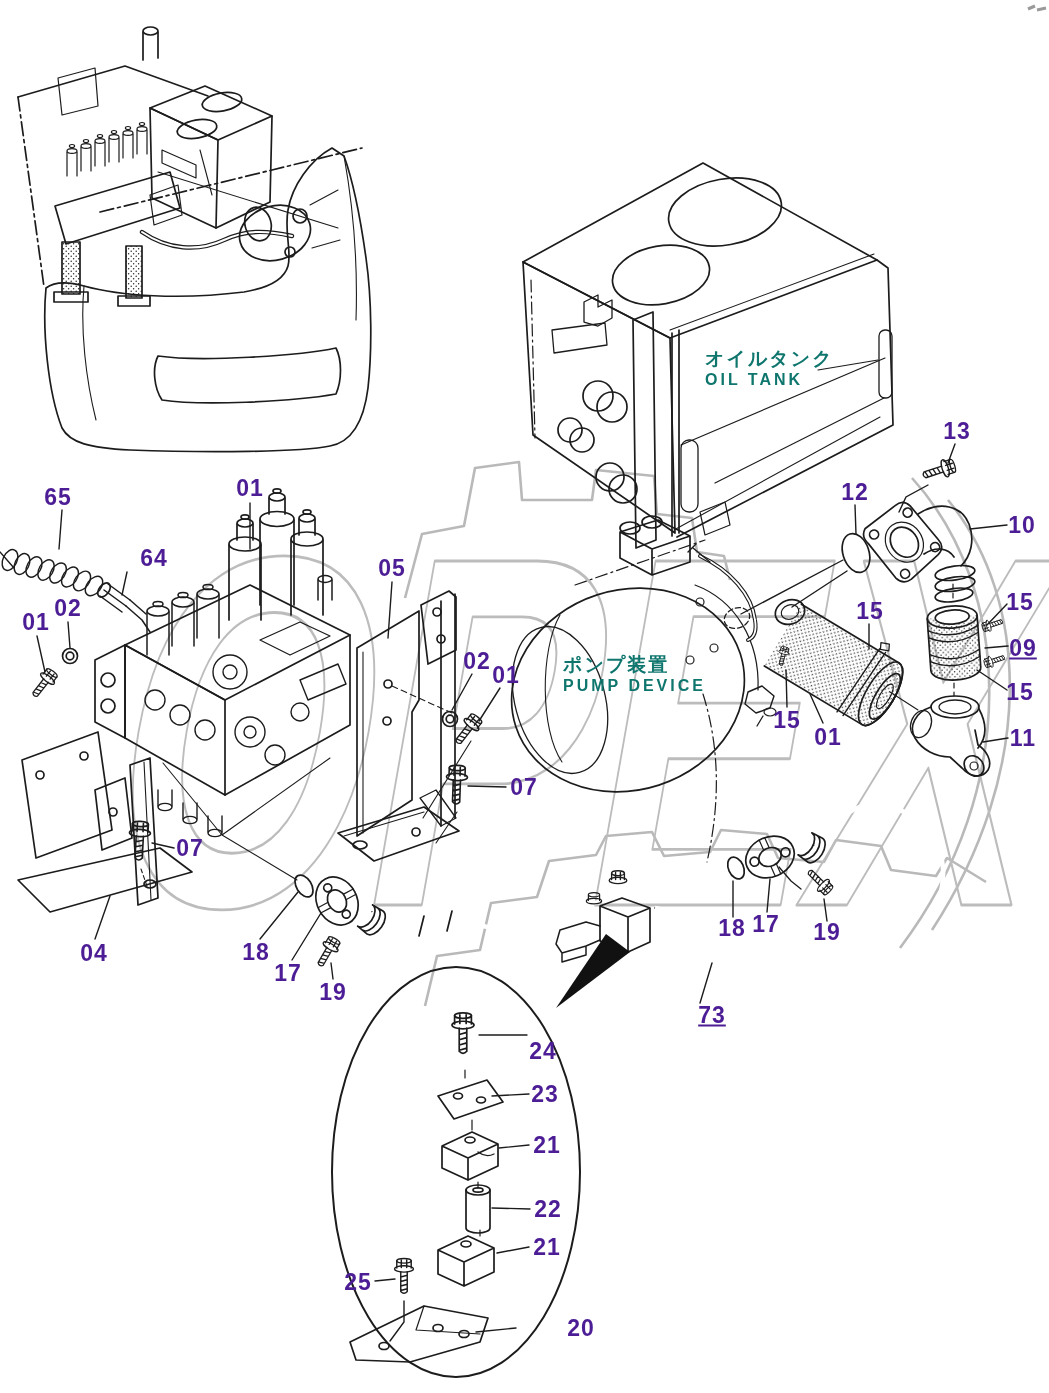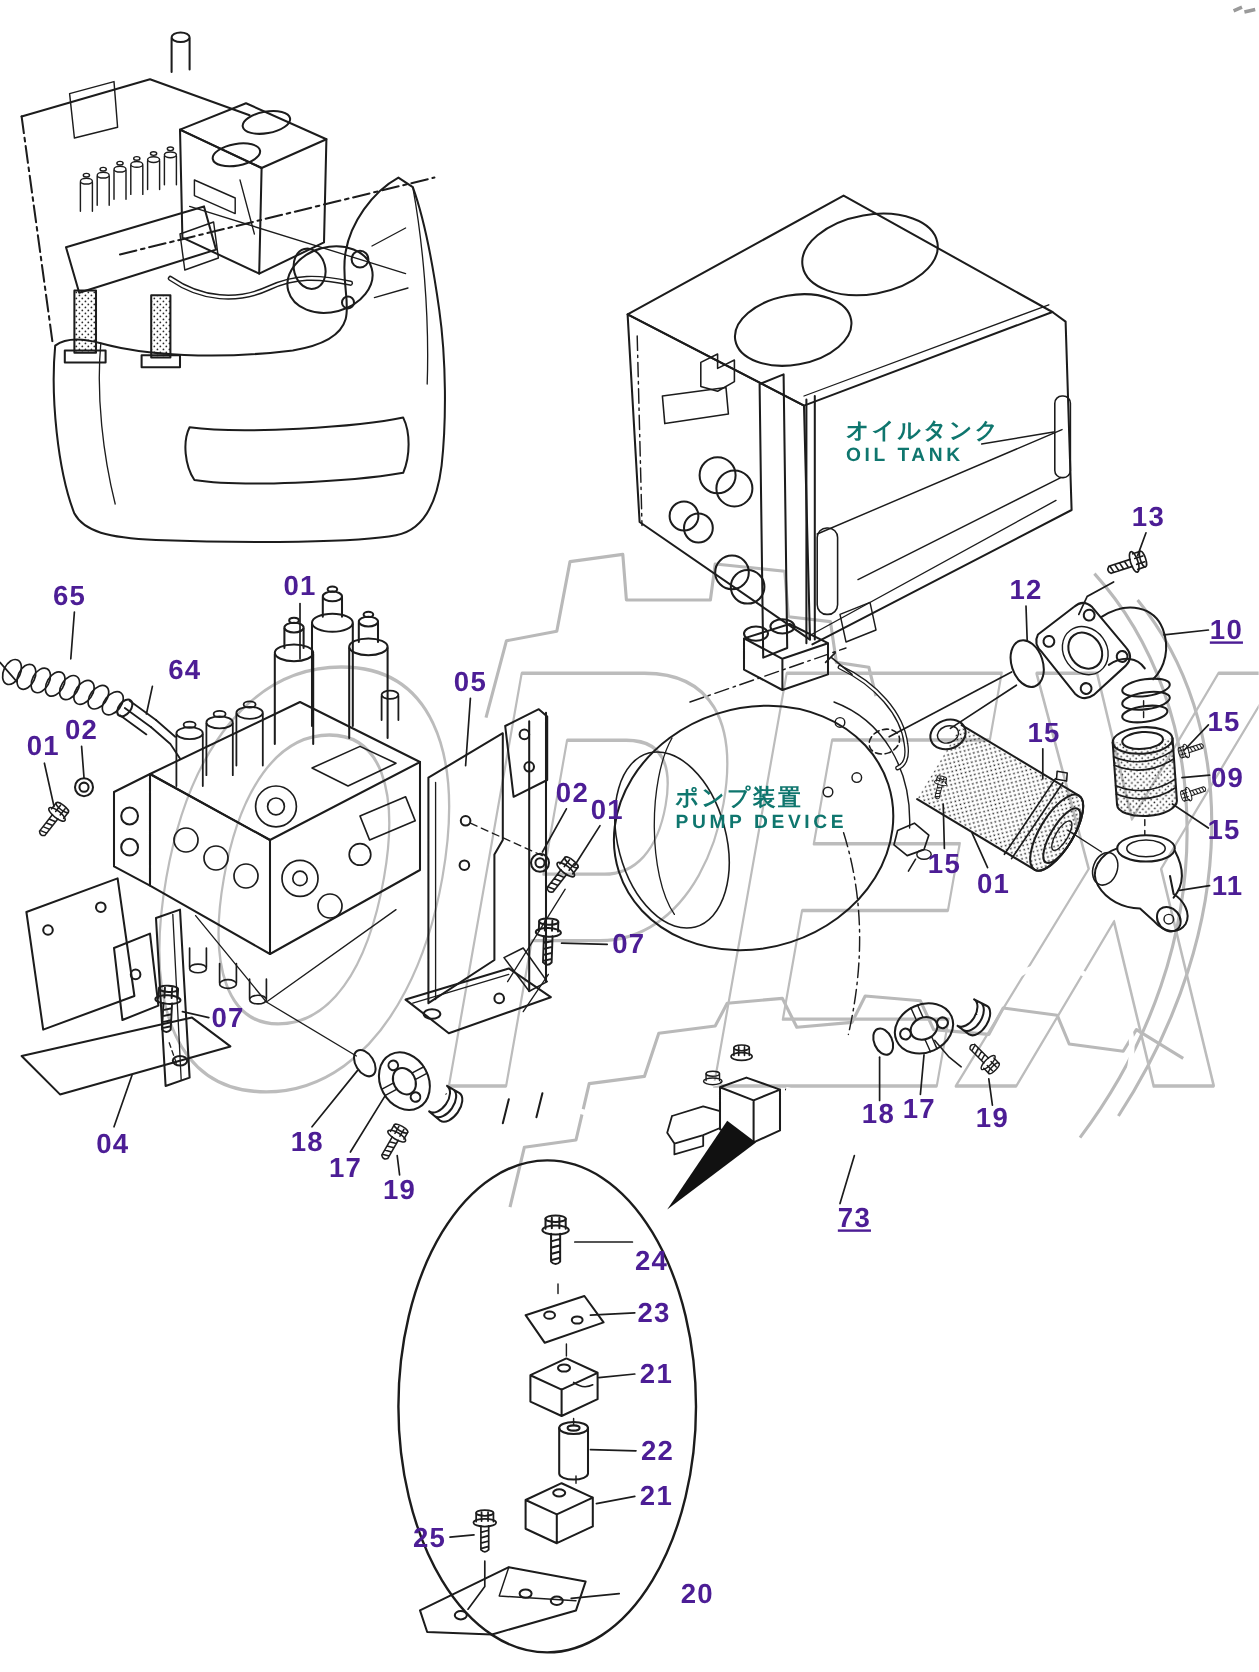--- a/index.html
+++ b/index.html
@@ -487,24 +487,24 @@
       <div class="plabel" style="left: 477px; top: 661px;">02</div>
       <div class="plabel" style="left: 506px; top: 675px;">01</div>
       <div class="plabel" style="left: 524px; top: 787px;">07</div>
       <div class="plabel" style="left: 190px; top: 848px;">07</div>
       <div class="plabel" style="left: 94px; top: 953px;">04</div>
       <div class="plabel" style="left: 256px; top: 952px;">18</div>
       <div class="plabel" style="left: 288px; top: 973px;">17</div>
       <div class="plabel" style="left: 333px; top: 992px;">19</div>
       <div class="plabel" style="left: 855px; top: 492px;">12</div>
       <div class="plabel" style="left: 957px; top: 431px;">13</div>
-      <div class="plabel" style="left: 1022px; top: 525px; text-decoration: underline;">10</div>
+      <div class="plabel" style="left: 1022px; top: 525px;">10</div>
       <div class="plabel" style="left: 870px; top: 611px;">15</div>
       <div class="plabel" style="left: 1020px; top: 602px;">15</div>
-      <div class="plabel" style="left: 1023px; top: 648px;">09</div>
+      <div class="plabel" style="left: 1023px; top: 648px; text-decoration: underline;">09</div>
       <div class="plabel" style="left: 1020px; top: 692px;">15</div>
       <div class="plabel" style="left: 787px; top: 720px;">15</div>
       <div class="plabel" style="left: 828px; top: 737px;">01</div>
       <div class="plabel" style="left: 1023px; top: 738px;">11</div>
       <div class="plabel" style="left: 732px; top: 928px;">18</div>
       <div class="plabel" style="left: 766px; top: 924px;">17</div>
       <div class="plabel" style="left: 827px; top: 932px;">19</div>
       <div class="plabel" style="left: 712px; top: 1015px; text-decoration: underline;">73</div>
       <div class="plabel" style="left: 543px; top: 1035px; margin-top: 16px;">24</div>
       <div class="plabel" style="left: 545px; top: 1094px;">23</div>

